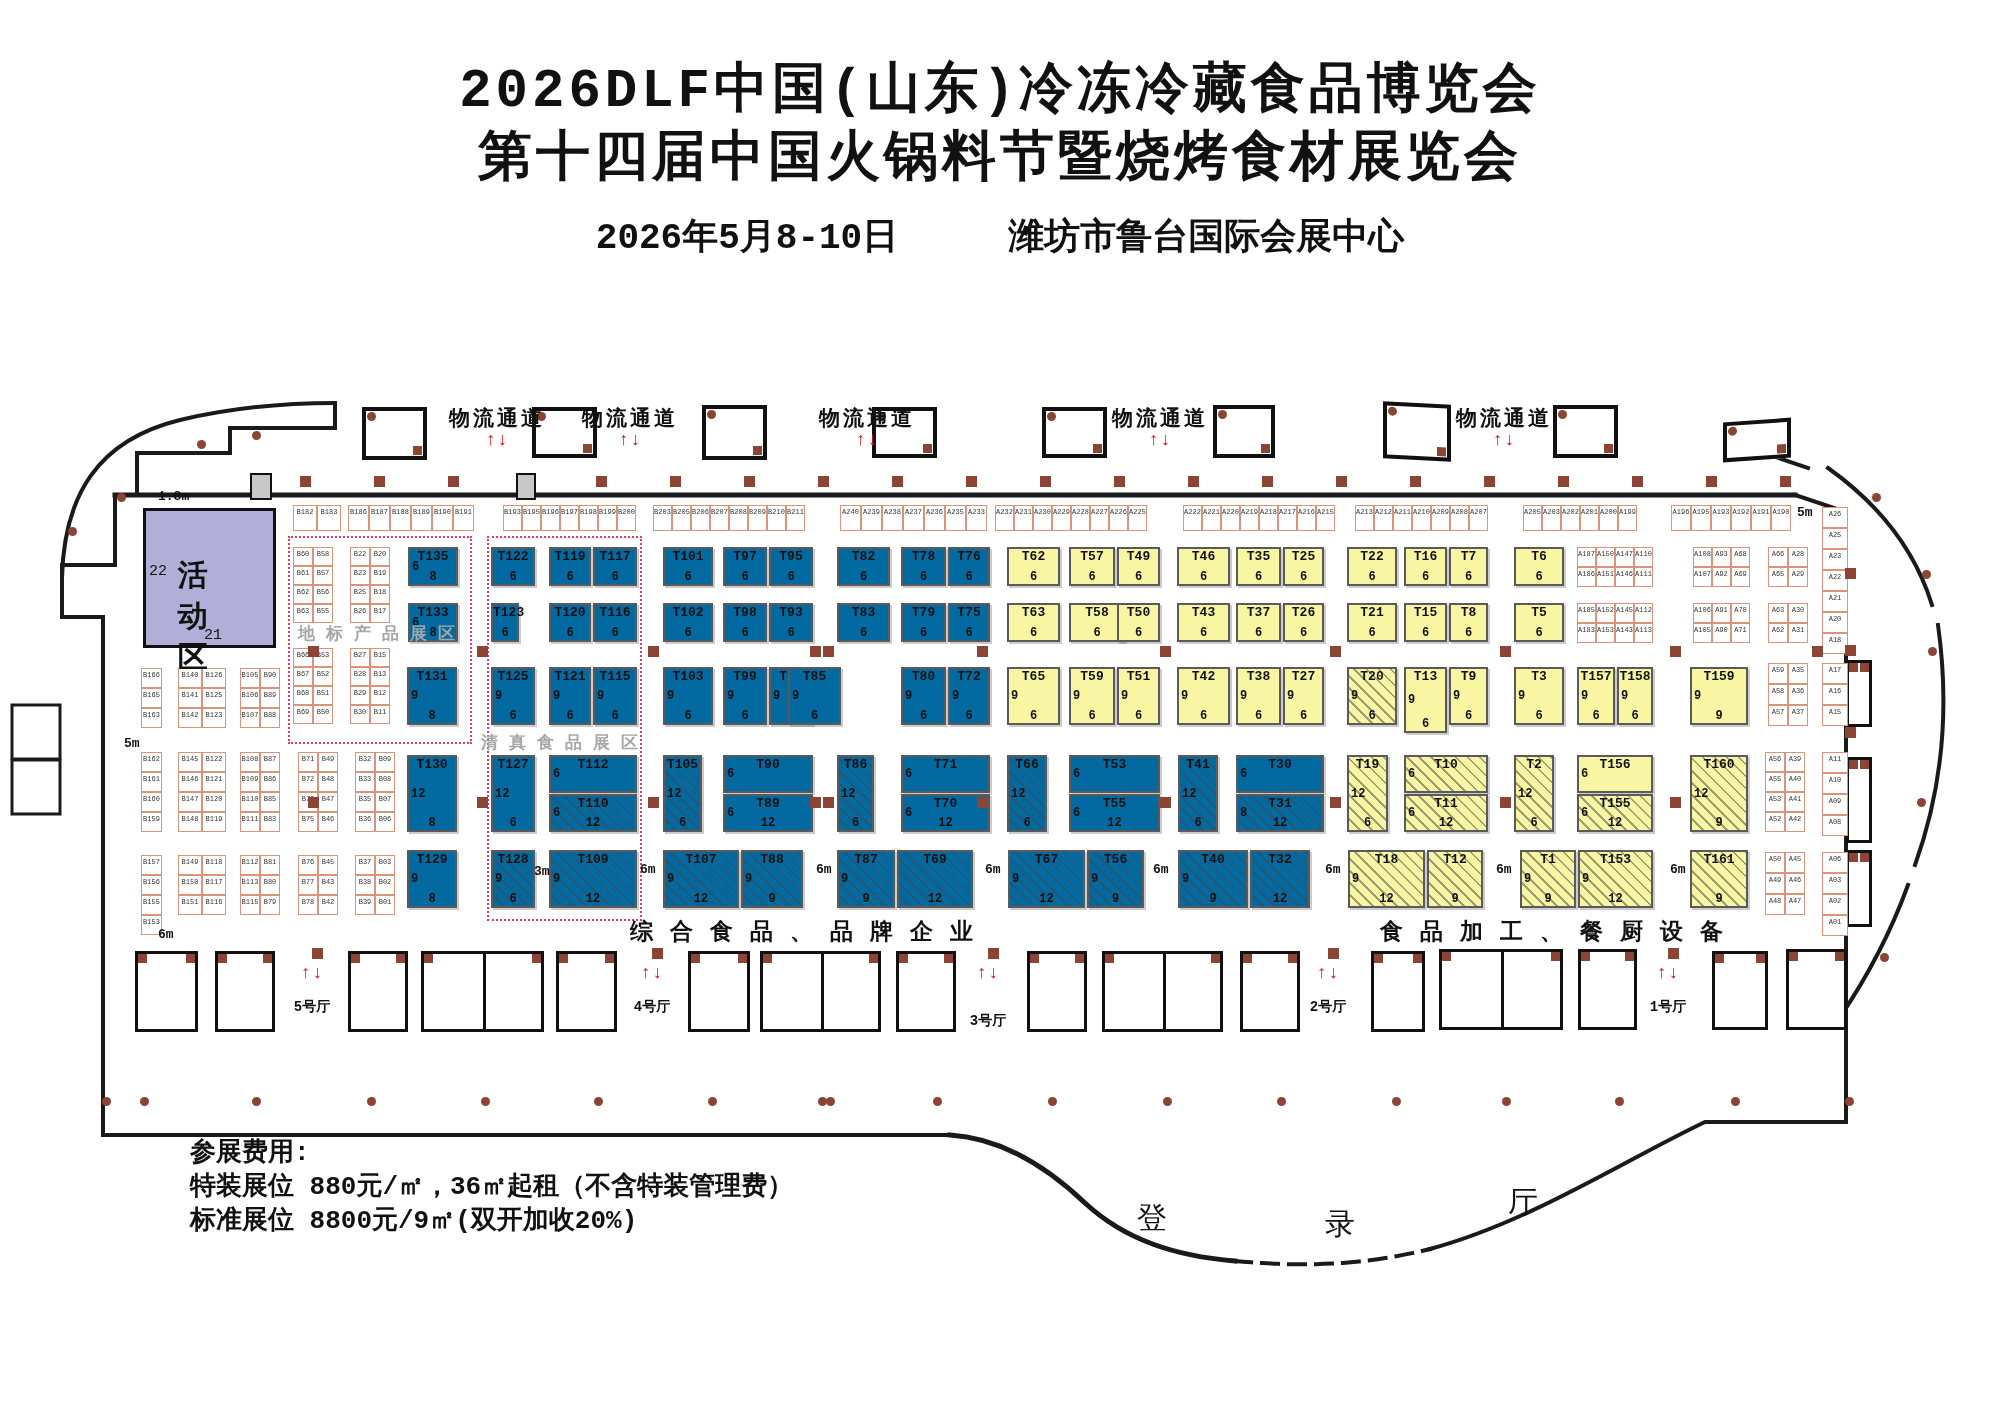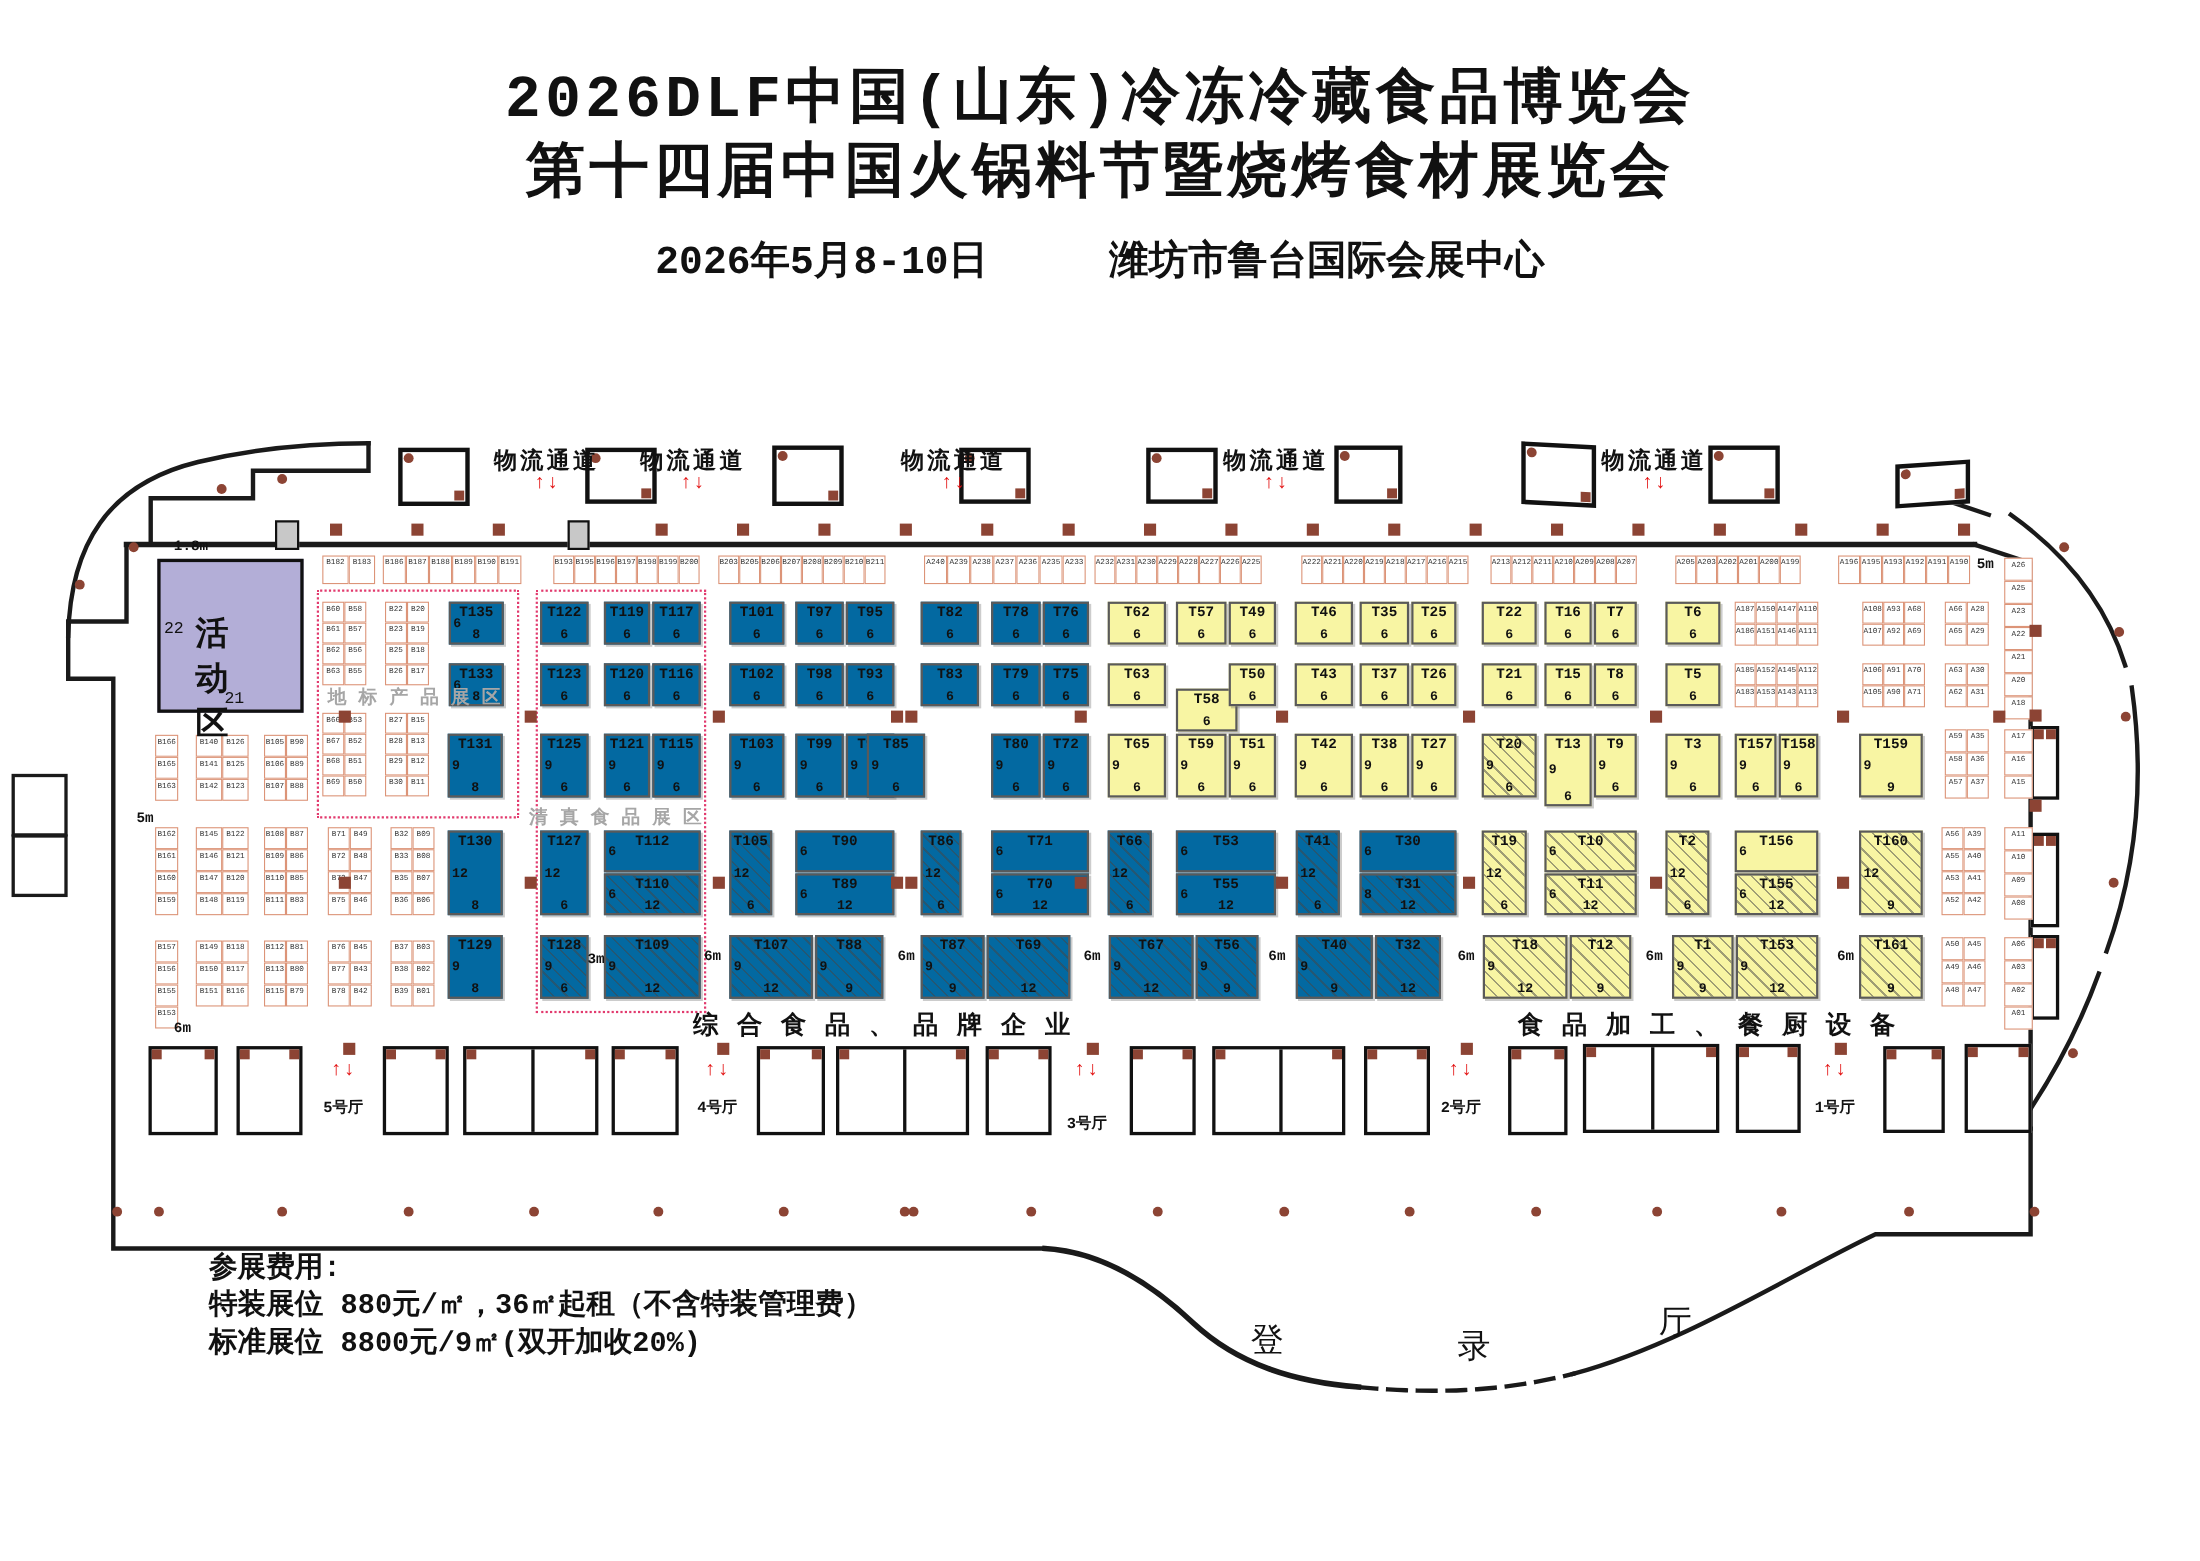--- a/index.html
+++ b/index.html
@@ -198,21 +198,21 @@
       </div>
       <div class="tb yel" style="left: 1514px; top: 547px; width: 50px; height: 39px;">
         <span class="tn">T6</span>
         <span class="nb">6</span>
       </div>
       <div class="tb pnk" style="left: 408px; top: 603px; width: 50px; height: 39px;">
         <span class="tn">T133</span>
         <span class="nl">6</span>
         <span class="nb">8</span>
       </div>
-      <div class="tb pnk" style="left: 491px; top: 603px; width: 44px; height: 39px;">
+      <div class="tb pnk" style="left: 491px; top: 603px; width: 28px; height: 39px;">
         <span class="tn">T123</span>
         <span class="nb">6</span>
       </div>
       <div class="tb pnk" style="left: 549px; top: 603px; width: 42px; height: 39px;">
         <span class="tn">T120</span>
         <span class="nb">6</span>
       </div>
       <div class="tb pnk" style="left: 593px; top: 603px; width: 44px; height: 39px;">
         <span class="tn">T116</span>
         <span class="nb">6</span>
@@ -238,21 +238,21 @@
         <span class="nb">6</span>
       </div>
       <div class="tb pnk" style="left: 948px; top: 603px; width: 42px; height: 39px;">
         <span class="tn">T75</span>
         <span class="nb">6</span>
       </div>
       <div class="tb yel" style="left: 1007px; top: 603px; width: 53px; height: 39px;">
         <span class="tn">T63</span>
         <span class="nb">6</span>
       </div>
-      <div class="tb yel" style="left: 1069px; top: 626px; width: 56px; height: 39px;">
+      <div class="tb yel" style="left: 1069px; top: 603px; width: 56px; height: 39px;">
         <span class="tn">T58</span>
         <span class="nb">6</span>
       </div>
       <div class="tb yel" style="left: 1117px; top: 603px; width: 43px; height: 39px;">
         <span class="tn">T50</span>
         <span class="nb">6</span>
       </div>
       <div class="tb yel" style="left: 1177px; top: 603px; width: 53px; height: 39px;">
         <span class="tn">T43</span>
         <span class="nb">6</span>

